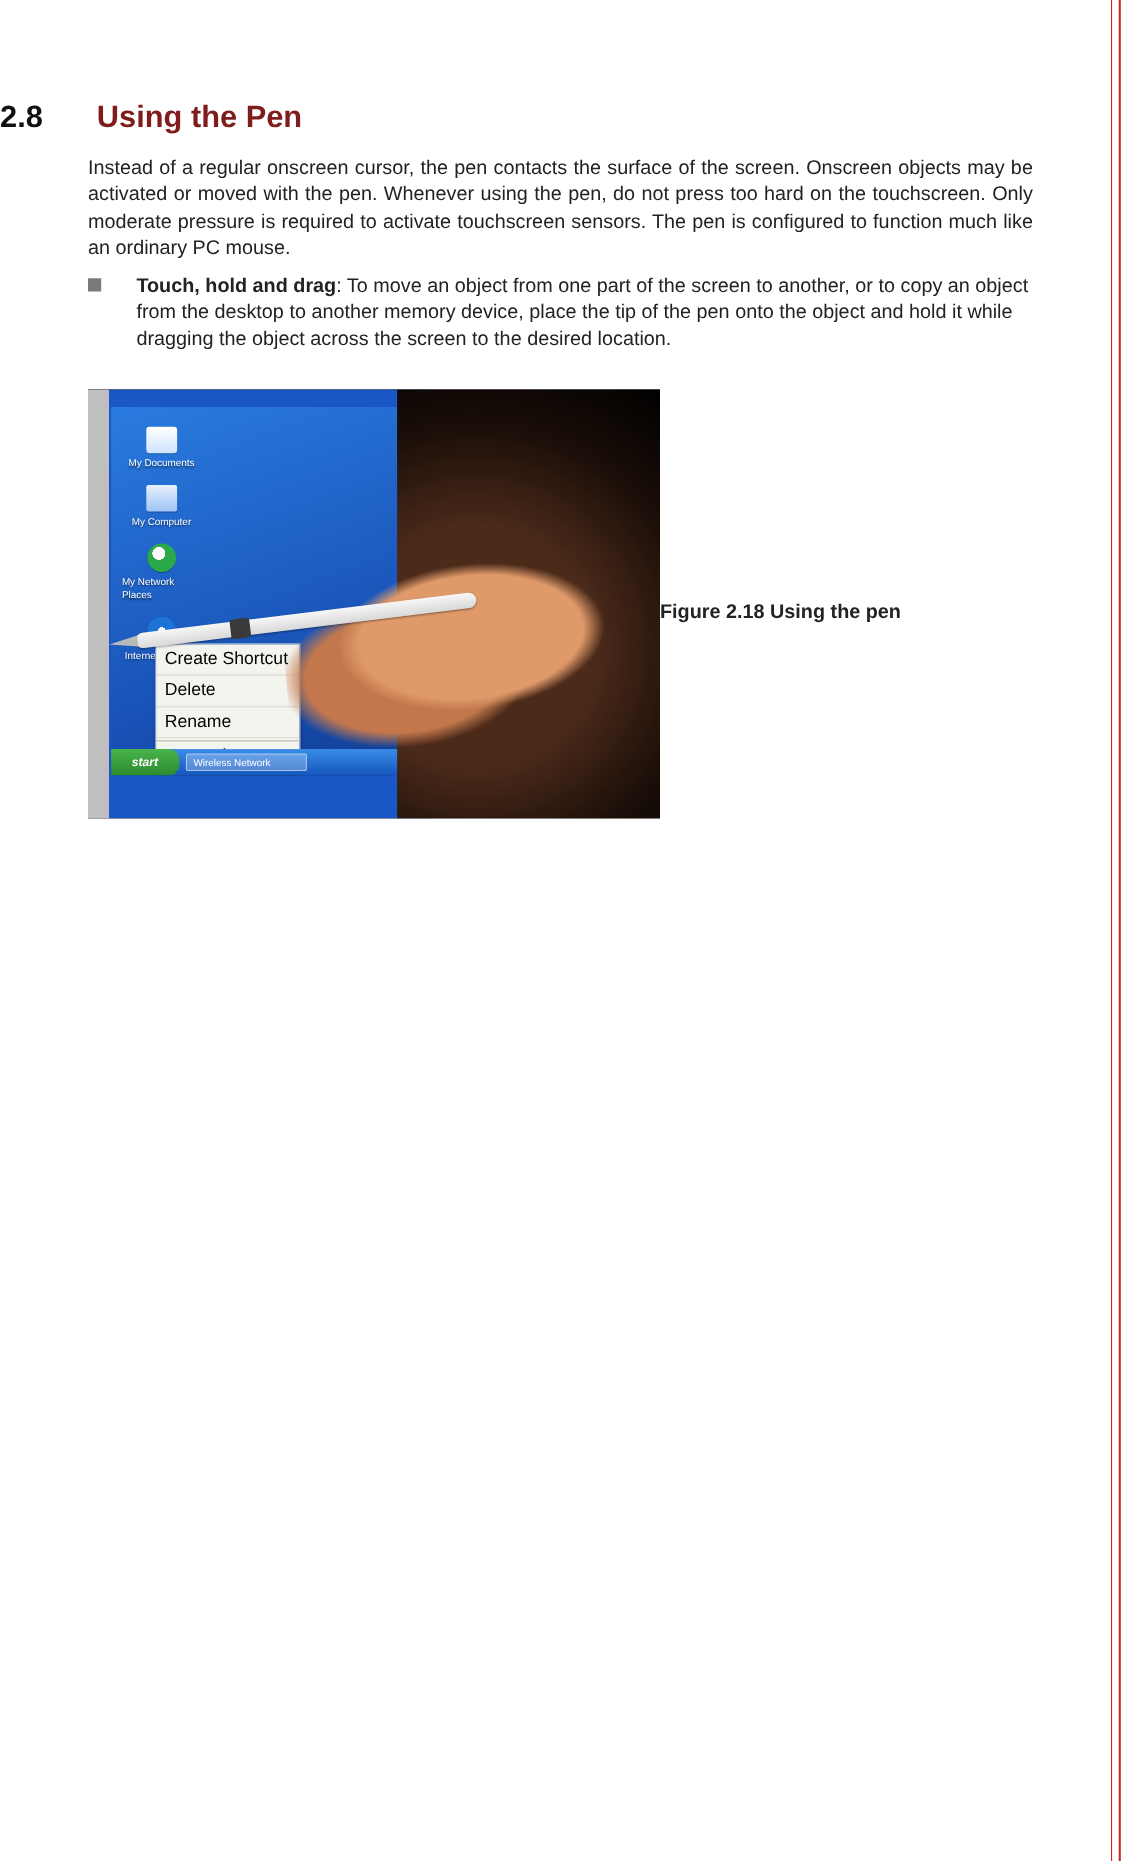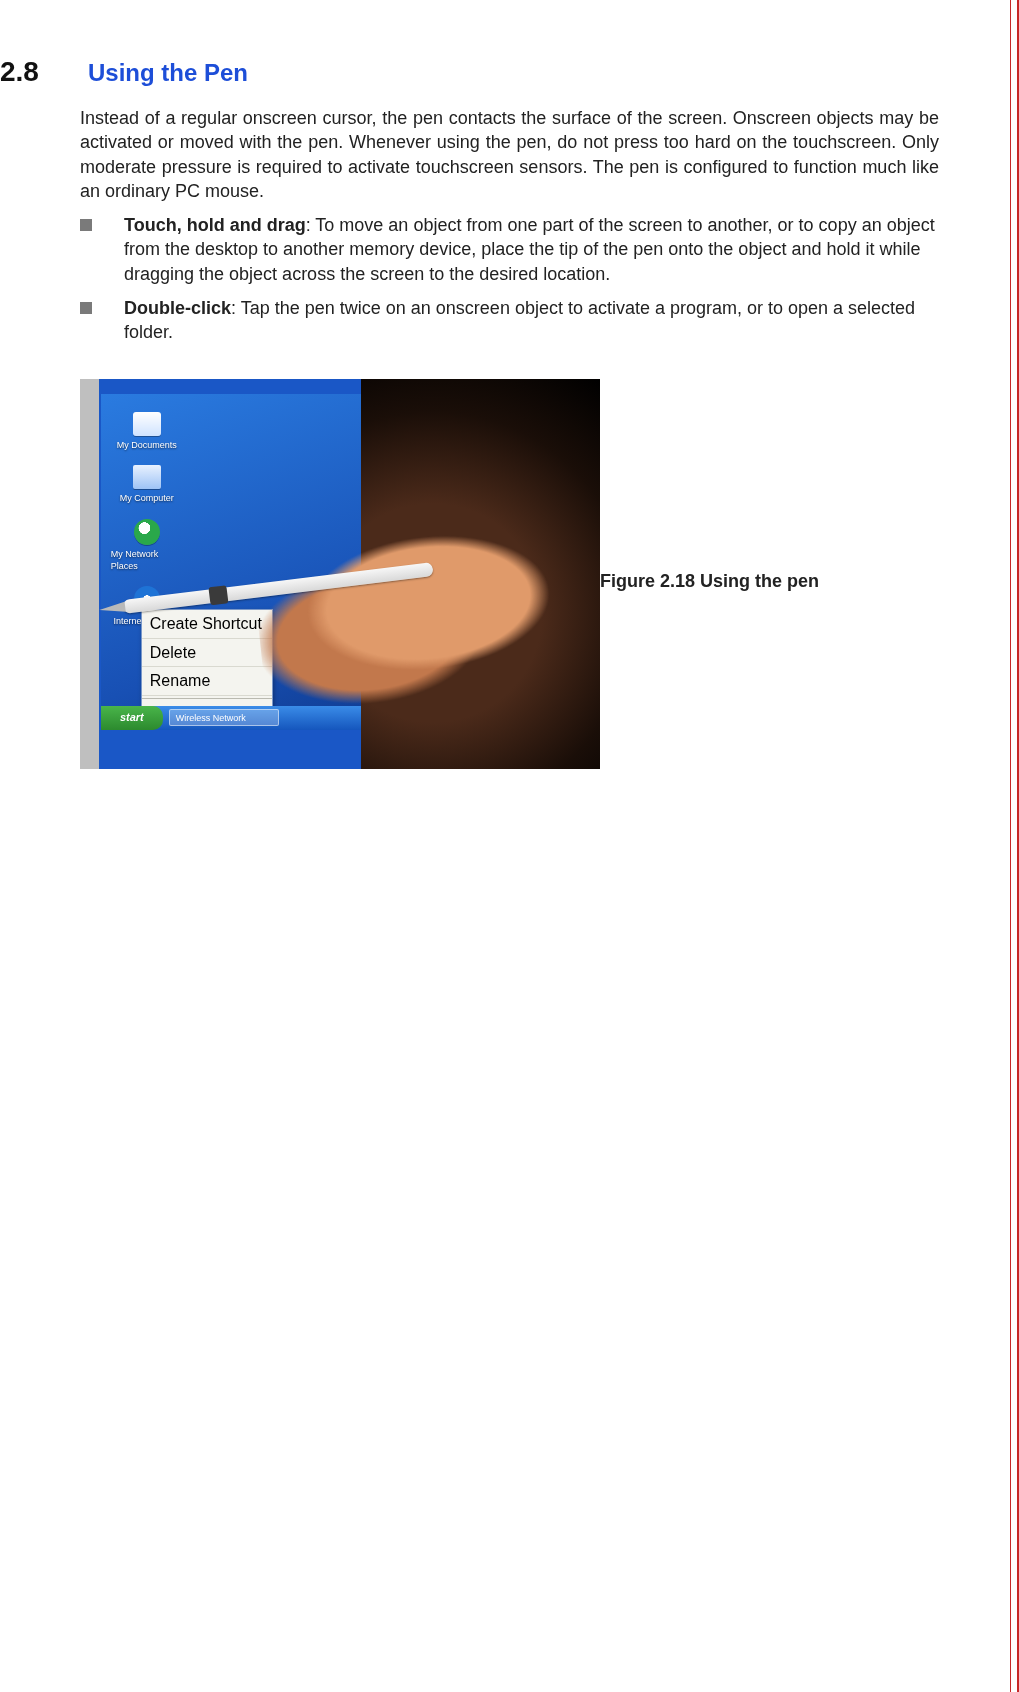--- a/index.html
+++ b/index.html
@@ -1,21 +1,21 @@
 <!DOCTYPE html>
 <html><head>
 <meta charset="utf-8">
 <style>
   * { box-sizing: border-box; margin: 0; padding: 0; }
   html, body { width: 1019px; height: 1692px; background: #fff; font-family: Arial, Helvetica, sans-serif; color: #222; }
   .page {
     position: relative;
     width: 1019px;
     height: 1692px;
-    padding: 56px 80px 60px 80px;
+    padding: 90px 80px 60px 80px;
   }
   .right-rules {
     position: absolute;
     top: 0; right: 0;
     height: 100%;
     display: flex;
   }
   .rule { width: 2px; height: 100%; background: #c62828; margin-left: 6px; }
   .rule.thin { width: 1px; }
   .heading-row {
@@ -28,23 +28,23 @@
   }
   .sec-num {
     font-size: 28px;
     font-weight: 700;
     color: #111;
     width: 64px;
     text-align: left;
     padding-left: 0;
   }
   .sec-title {
-    font-size: 24px;
+    font-size: 28px;
     font-weight: 700;
-    color: #1d4ed8;
+    color: #7f1d1d;
   }
   .body {
     margin-left: 0;
     font-size: 18px;
     line-height: 1.35;
     color: #222;
   }
   .para {
     text-align: justify;
     margin-bottom: 10px;
@@ -228,23 +228,20 @@
     <div class="sec-num">2.8</div>
     <div class="sec-title">Using the Pen</div>
   </div>
 
   <div class="body">
     <p class="para">Instead of a regular onscreen cursor, the pen contacts the surface of the screen. Onscreen objects may be activated or moved with the pen. Whenever using the pen, do not press too hard on the touchscreen. Only moderate pressure is required to activate touchscreen sensors. The pen is configured to function much like an ordinary PC mouse.</p>
 
     <ul class="bullets">
       <li>
         <span class="b">Touch, hold and drag</span><span>: To move an object from one part of the screen to another, or to copy an object from the desktop to another memory device, place the tip of the pen onto the object and hold it while dragging the object across the screen to the desired location.</span>
-      </li>
-      <li>
-        <span class="b">Double-click</span><span>: Tap the pen twice on an onscreen object to activate a program, or to open a selected folder.</span>
       </li>
     </ul>
 
     <div class="figure-wrap">
       <div class="figure">
         <div class="bezel"></div>
         <div class="desktop">
           <div class="icon-col">
             <div class="dicn">
                 <div class="glyph"></div>

